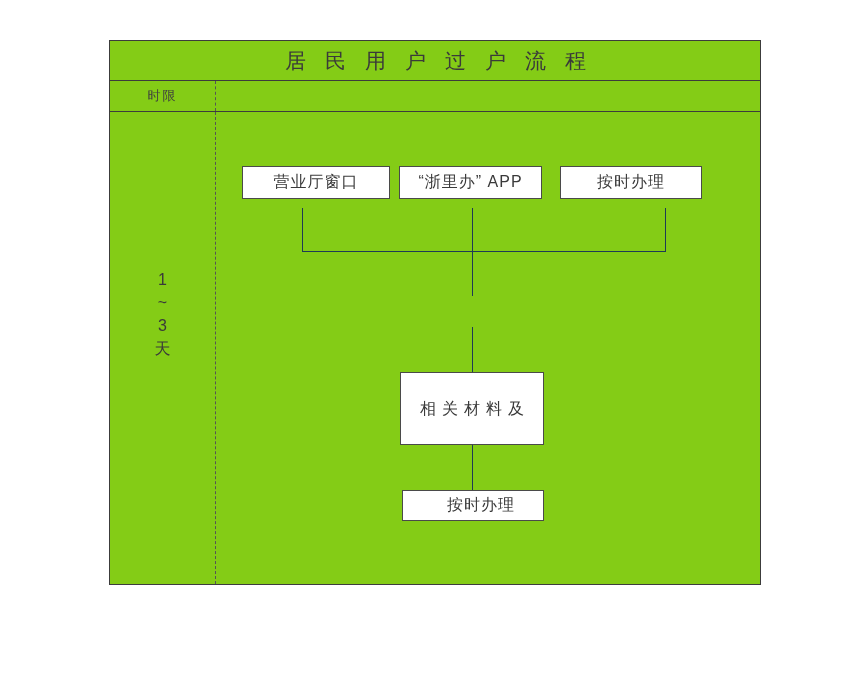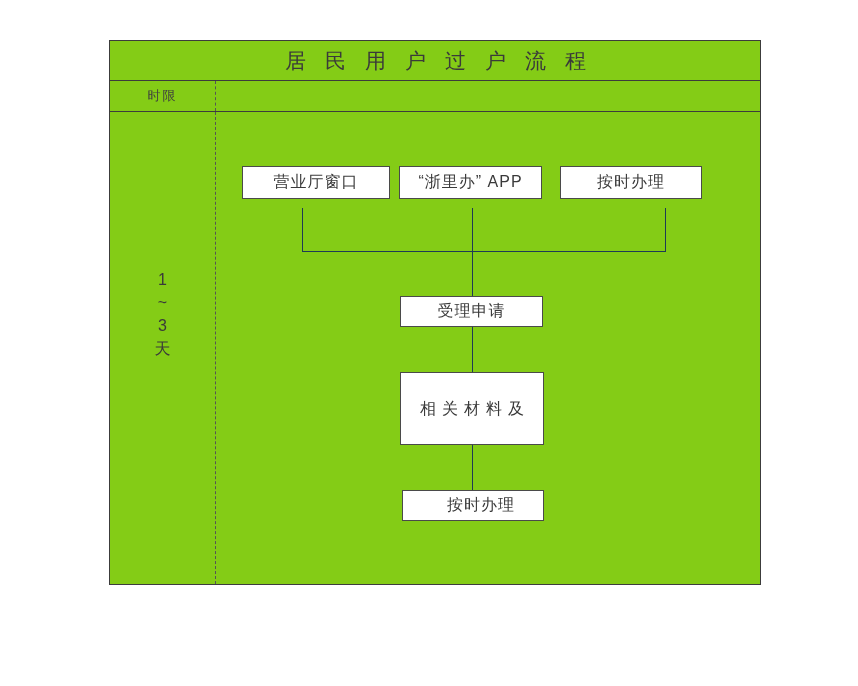--- a/index.html
+++ b/index.html
@@ -105,23 +105,20 @@
         </div>
         <div class="fbox box-ch3">
           <span>按时办理</span>
         </div>
 
         <div class="line drop-left"></div>
         <div class="line drop-center"></div>
         <div class="line drop-right"></div>
         <div class="line merge"></div>
 
-        <div class="fbox box-accept">
-          <span>受理申请</span>
-        </div>
 
         <div class="line seg-a"></div>
 
         <div class="fbox box-review multiline">
           <span class="ls-wide">相关材料及</span>
         </div>
 
         <div class="line seg-b"></div>
 
         <div class="fbox box-handle">

